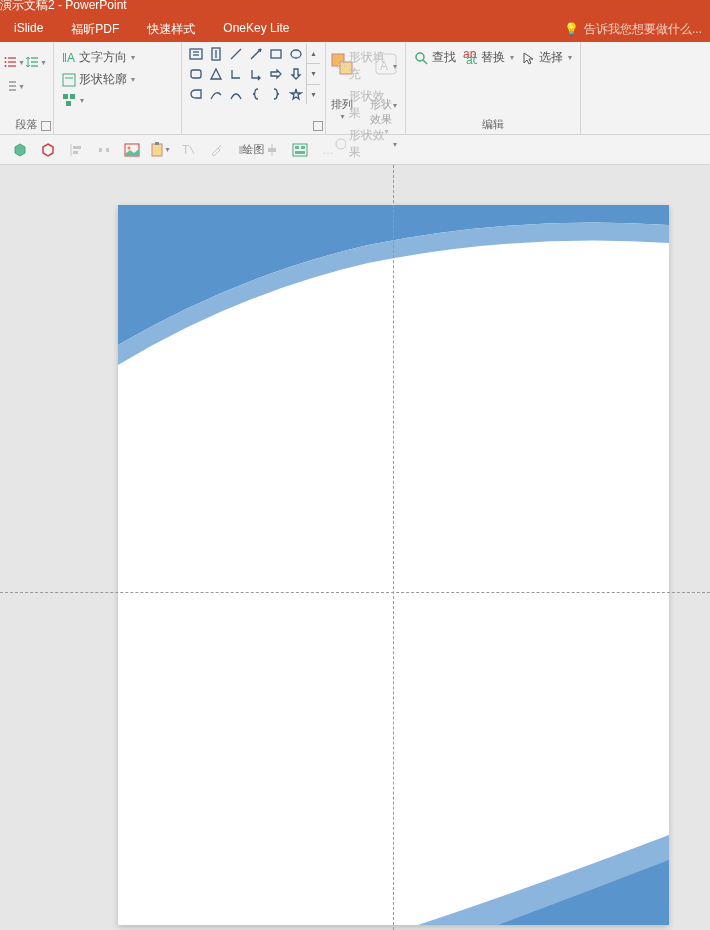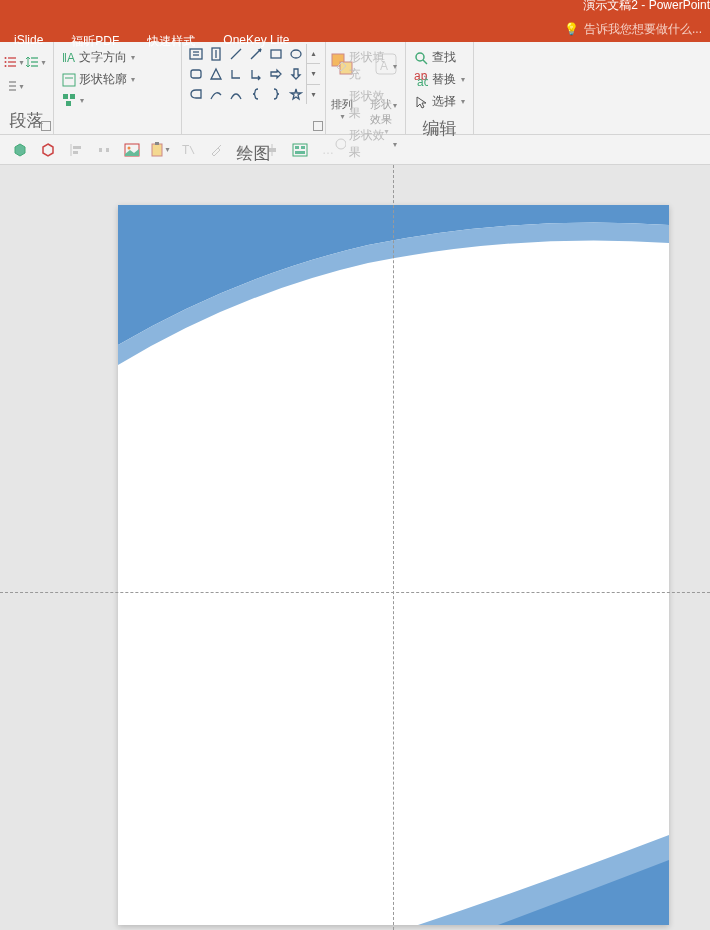--- a/index.html
+++ b/index.html
@@ -1,30 +1,30 @@
 <!DOCTYPE html>
 <html><head>
   <meta charset="utf-8">
   <style>
     * { margin: 0; padding: 0; box-sizing: border-box; font-family: "Microsoft YaHei", sans-serif; font-size: 12px; }
     body { width: 710px; height: 930px; background: #e6e6e6; overflow: hidden; }
     
-    .title-bar { height: 16px; background: #d04a27; color: #fff; text-align: right; line-height: 10px; padding-top: 0; font-size: 11px; }
+    .title-bar { height: 16px; background: #d04a27; color: #fff; text-align: left; line-height: 10px; padding-top: 0; font-size: 11px; }
     .title-text { display: inline-block; }
     
     .tabs-bar { height: 26px; background: #d04a27; display: flex; padding-left: 0; }
-    .tab { padding: 5px 14px; color: #fff; cursor: pointer; font-size: 12px; margin-top: 12px; }
+    .tab { padding: 5px 14px; color: #fff; cursor: pointer; font-size: 12px; }
     .tell-me { margin-left: auto; display: flex; align-items: center; color: #f5d0c5; padding: 0 8px; gap: 5px; }
     .tell-me-icon { color: #f5d0c5; }
     
     .ribbon { height: 93px; background: #f3f3f3; border-bottom: 1px solid #d4d4d4; display: flex; }
     
     .ribbon-group { border-right: 1px solid #d4d4d4; display: flex; flex-direction: column; position: relative; padding: 2px 4px 0 4px; }
     .ribbon-group-content { flex: 1; display: flex; align-items: flex-start; }
-    .ribbon-group-label { text-align: center; color: #666; font-size: 17px; padding: 2px 0; position: relative; }
+    .ribbon-group-label { text-align: center; color: #666; font-size: 11px; padding: 2px 0; position: relative; }
     .dialog-launcher { position: absolute; right: 2px; bottom: 3px; width: 10px; height: 10px; border: 1px solid #999; cursor: pointer; }
     
     
     .para-group { width: 54px; }
     .para-btns { display: flex; flex-direction: column; gap: 4px; padding: 8px 0; }
     .small-btn-row { display: flex; gap: 2px; }
     .small-btn { width: 20px; height: 20px; display: flex; align-items: center; justify-content: center; cursor: pointer; color: #555; }
     .dropdown-arrow { font-size: 8px; color: #888; margin-left: 1px; }
     
     
@@ -46,21 +46,21 @@
     .big-btn-label { font-size: 11px; margin-top: 17px; }
     .big-btn-disabled { opacity: 0.5; }
     
     
     .shape-style-group { width: 80px; }
     .shape-style-items { display: flex; flex-direction: column; padding: 4px 2px; gap: 3px; }
     .shape-style-item { display: flex; align-items: center; gap: 3px; color: #bbb; cursor: pointer; padding: 1px 2px; }
     
     
     .edit-group { }
-    .edit-items { display: flex; flex-direction: column; padding: 4px 2px; gap: 3px; }
+    .edit-items { display: flex; flex-direction: row; padding: 4px 2px; gap: 3px; }
     .edit-item { display: flex; align-items: center; gap: 4px; color: #555; cursor: pointer; padding: 1px 2px; }
     
     
     .secondary-toolbar { height: 30px; background: #f3f3f3; border-bottom: 1px solid #d4d4d4; display: flex; align-items: center; gap: 8px; padding: 0 10px; }
     .sec-btn { width: 20px; height: 20px; display: flex; align-items: center; justify-content: center; cursor: pointer; color: #666; }
     .sec-btn-disabled { opacity: 0.4; }
     
     
     .canvas-area { height: 765px; background: #e6e6e6; position: relative; overflow: hidden; }
     .slide { position: absolute; left: 118px; top: 40px; width: 551px; height: 720px; background: #fff; box-shadow: 0 2px 6px rgba(0,0,0,0.2); }

